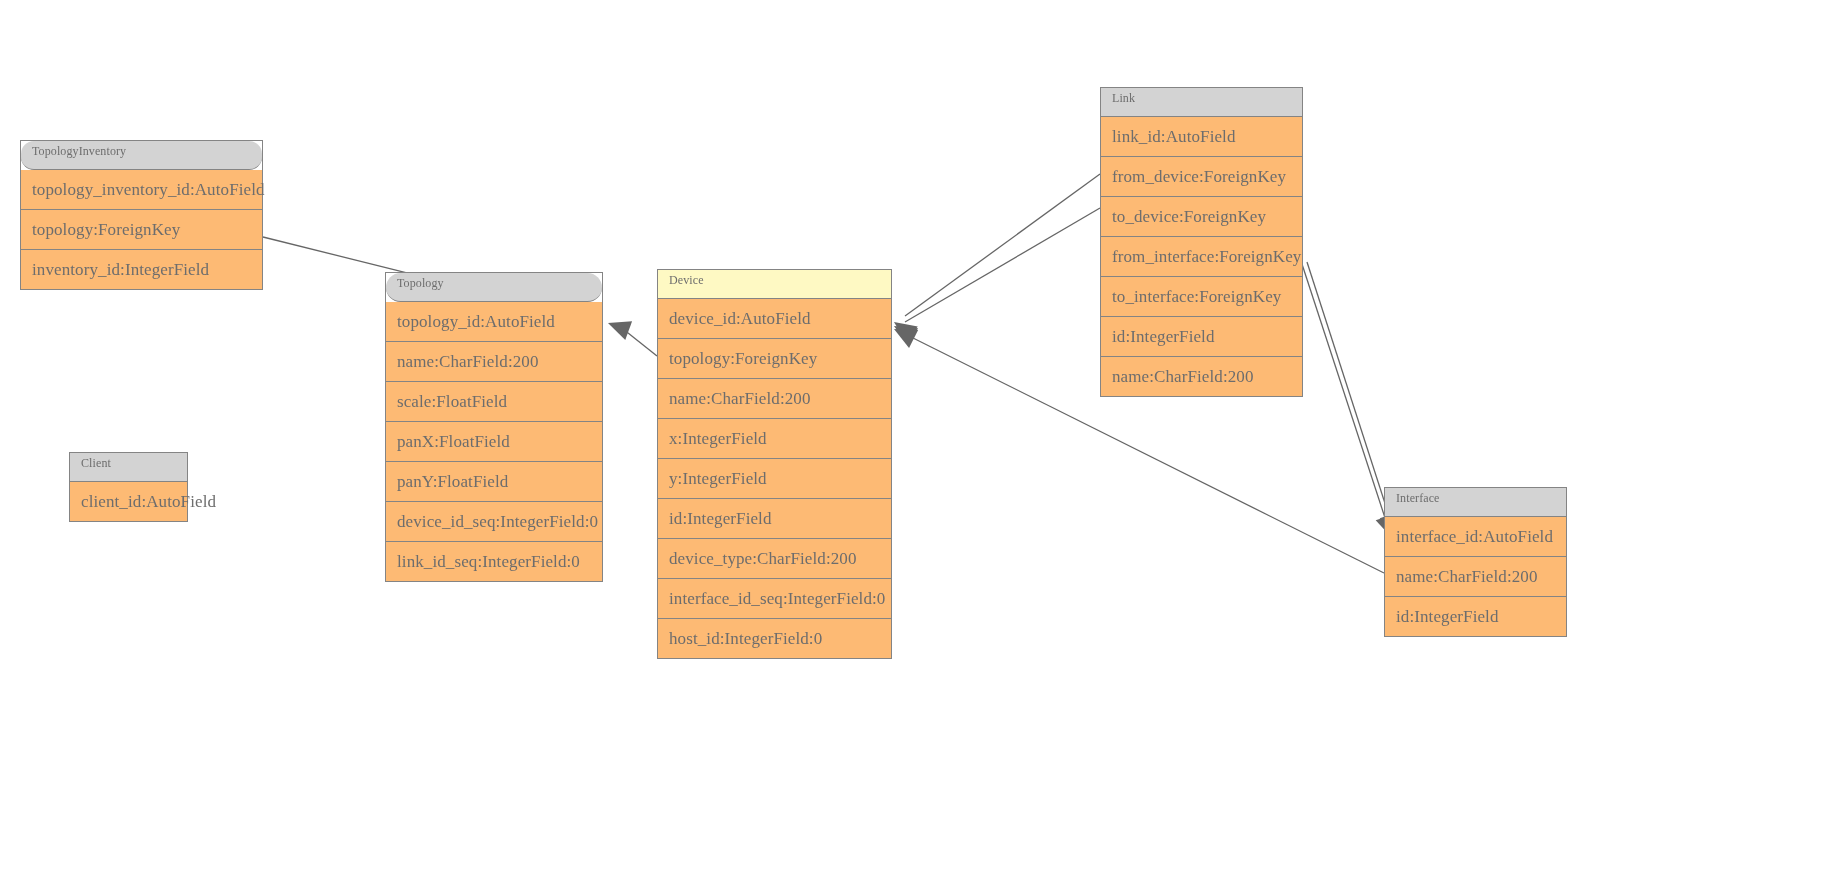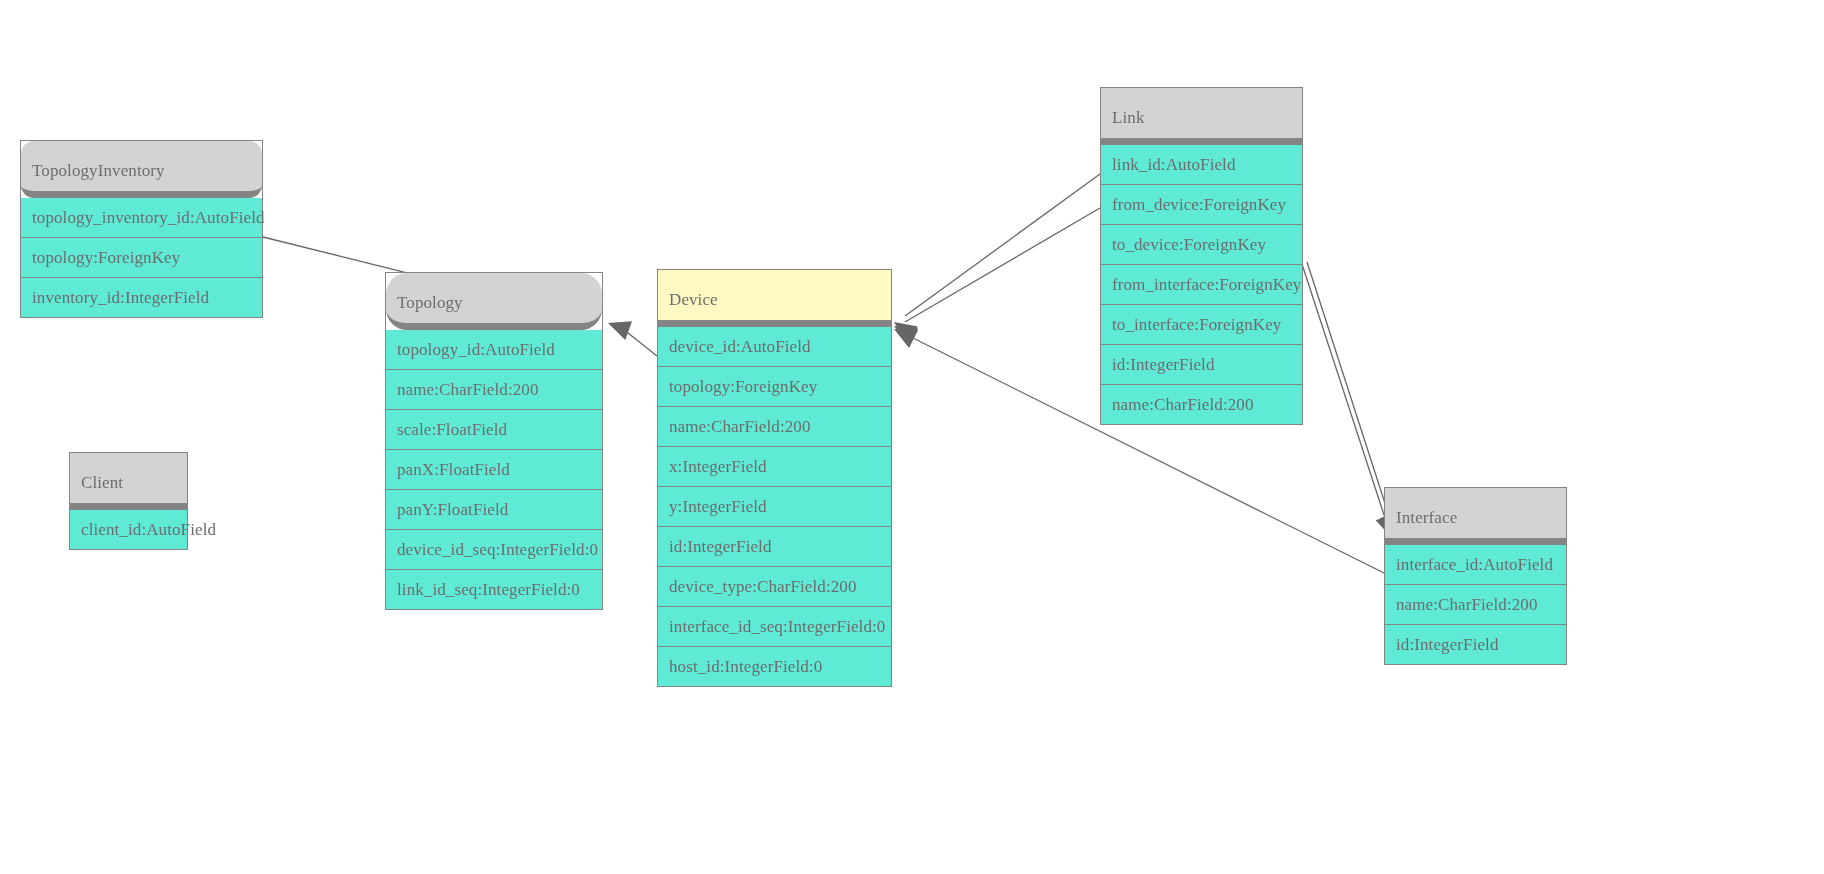--- a/index.html
+++ b/index.html
@@ -32,37 +32,37 @@
   .entity {
     position: absolute;
     z-index: 2;
     border: 1px solid #848484;
     background: #ffffff;
     box-sizing: border-box;
   }
   .entity-title {
     background: #d3d3d3;
     color: #6d6d6d;
-    font-size: 17px;
+    font-size: 12px;
     line-height: 1;
-    padding: 21px 0 12px 11px;
-    border-bottom: 7px solid #b91c1c;
+    padding: 4px 0 12px 11px;
+    border-bottom: 1px solid #b91c1c;
     box-sizing: border-box;
     white-space: nowrap;
     letter-spacing: 0.1px;
   }
   .entity-field {
     color: #6d6d6d;
     font-size: 17px;
     line-height: 1;
     padding: 11px 0 11px 11px;
     border-bottom: 1px solid #848484;
     box-sizing: border-box;
     white-space: nowrap;
-    background: #5eead4;
+    background: #fdba74;
     letter-spacing: 0.1px;
   }
   .entity-field.last {
     border-bottom: none;
   }
 </style>
 </head>
 <body>
 
 <div id="canvas">

